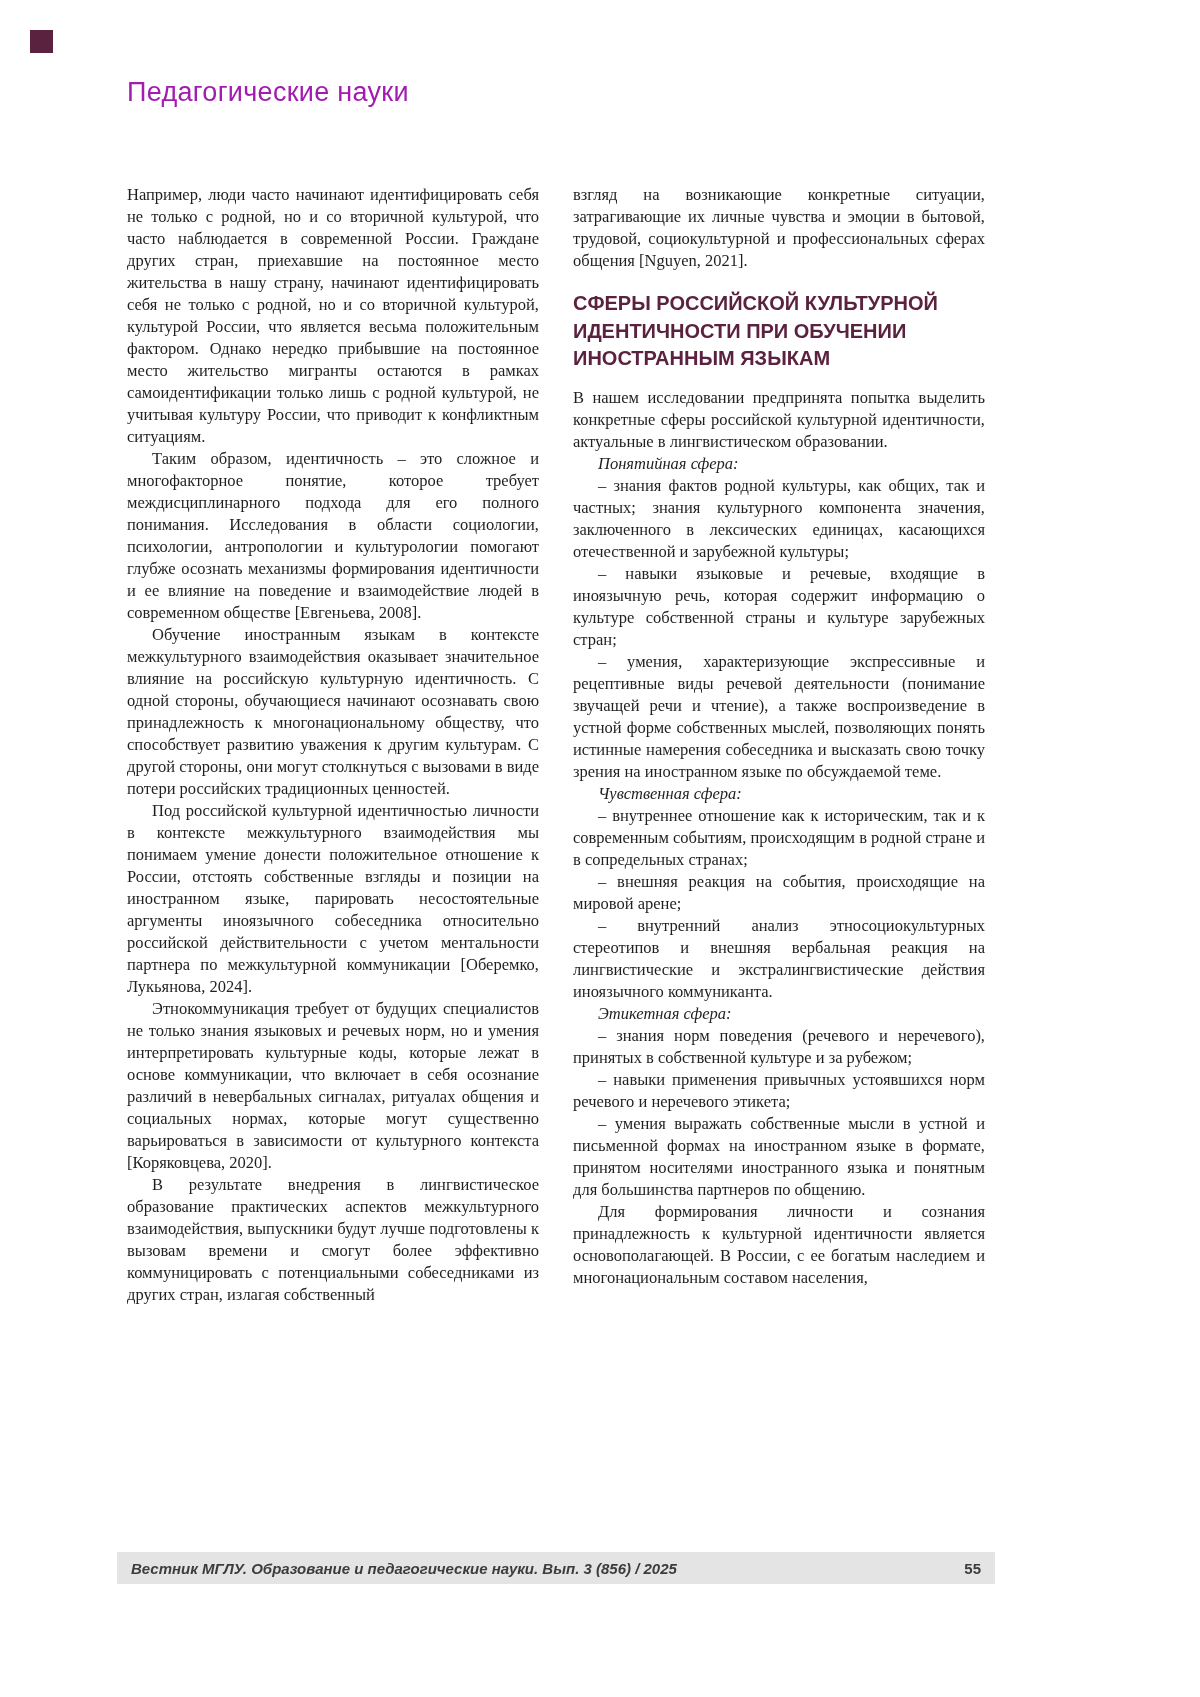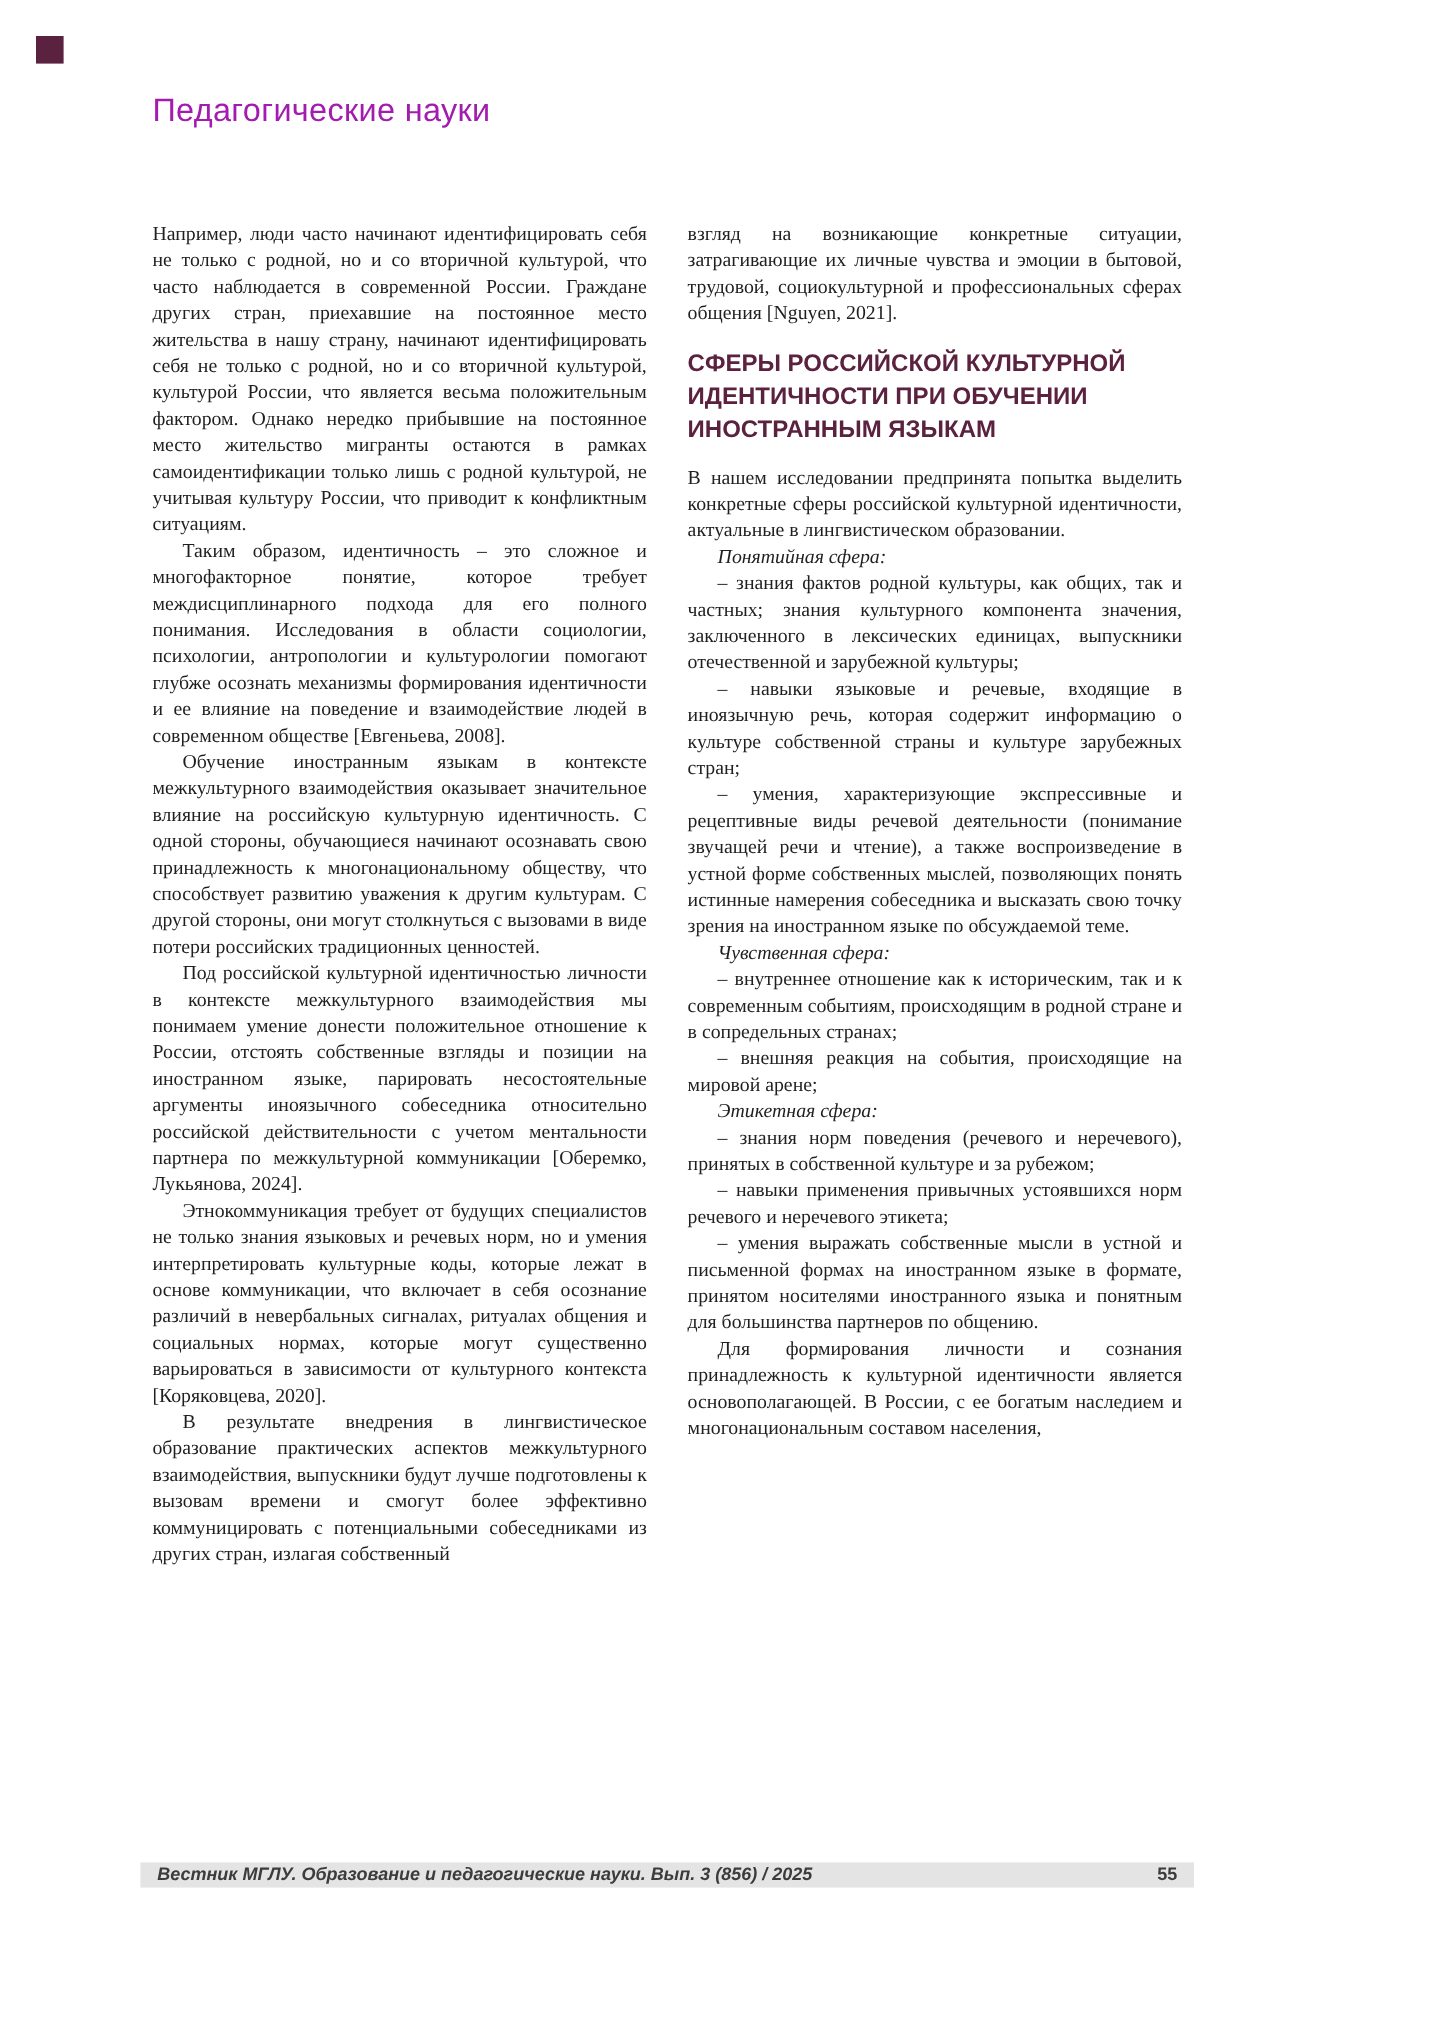--- a/index.html
+++ b/index.html
@@ -69,21 +69,21 @@
     font-size: 20px;
     line-height: 1.38;
     margin: 18px 0 14px 0;
     text-align: left;
   }
   .footer {
     position: absolute;
     left: 117px;
     top: 1552px;
     width: 878px;
-    height: 21px;
+    height: 32px;
     background: #e4e4e4;
     display: flex;
     align-items: center;
     justify-content: space-between;
     padding: 0 14px;
     box-sizing: border-box;
     font-family: "Liberation Sans", sans-serif;
     font-size: 15px;
     font-weight: 700;
     color: #3c3c3c;
@@ -117,27 +117,28 @@
     </div>
 
     <div class="col">
       <p class="no-indent">взгляд на возникающие конкретные ситуации, затрагивающие их личные чувства и эмоции в бытовой, трудовой, социокультурной и профессиональных сферах общения [Nguyen, 2021].</p>
 
       <h2 class="section-heading">СФЕРЫ РОССИЙСКОЙ КУЛЬТУРНОЙ ИДЕНТИЧНОСТИ ПРИ ОБУЧЕНИИ ИНОСТРАННЫМ ЯЗЫКАМ</h2>
 
       <p class="no-indent">В нашем исследовании предпринята попытка выделить конкретные сферы российской культурной идентичности, актуальные в лингвистическом образовании.</p>
 
       <p class="sphere-label">Понятийная сфера:</p>
-      <p>– знания фактов родной культуры, как общих, так и частных; знания культурного компонента значения, заключенного в лексических единицах, выпускники отечественной и зарубежной культуры;</p>
+      <p>– знания фактов родной культуры, как общих, так и частных; знания культурного компонента значения, заключенного в лексических единицах, касающихся отечественной и зарубежной культуры;</p>
       <p>– навыки языковые и речевые, входящие в иноязычную речь, которая содержит информацию о культуре собственной страны и культуре зарубежных стран;</p>
       <p>– умения, характеризующие экспрессивные и рецептивные виды речевой деятельности (понимание звучащей речи и чтение), а также воспроизведение в устной форме собственных мыслей, позволяющих понять истинные намерения собеседника и высказать свою точку зрения на иностранном языке по обсуждаемой теме.</p>
 
       <p class="sphere-label">Чувственная сфера:</p>
       <p>– внутреннее отношение как к историческим, так и к современным событиям, происходящим в родной стране и в сопредельных странах;</p>
       <p>– внешняя реакция на события, происходящие на мировой арене;</p>
+      <p>– внутренний анализ этносоциокультурных стереотипов и внешняя вербальная реакция на лингвистические и экстралингвистические действия иноязычного коммуниканта.</p>
 
       <p class="sphere-label">Этикетная сфера:</p>
       <p>– знания норм поведения (речевого и неречевого), принятых в собственной культуре и за рубежом;</p>
       <p>– навыки применения привычных устоявшихся норм речевого и неречевого этикета;</p>
       <p>– умения выражать собственные мысли в устной и письменной формах на иностранном языке в формате, принятом носителями иностранного языка и понятным для большинства партнеров по общению.</p>
 
       <p>Для формирования личности и сознания принадлежность к культурной идентичности является основополагающей. В России, с ее богатым наследием и многонациональным составом населения,</p>
     </div>
 
   </div>

